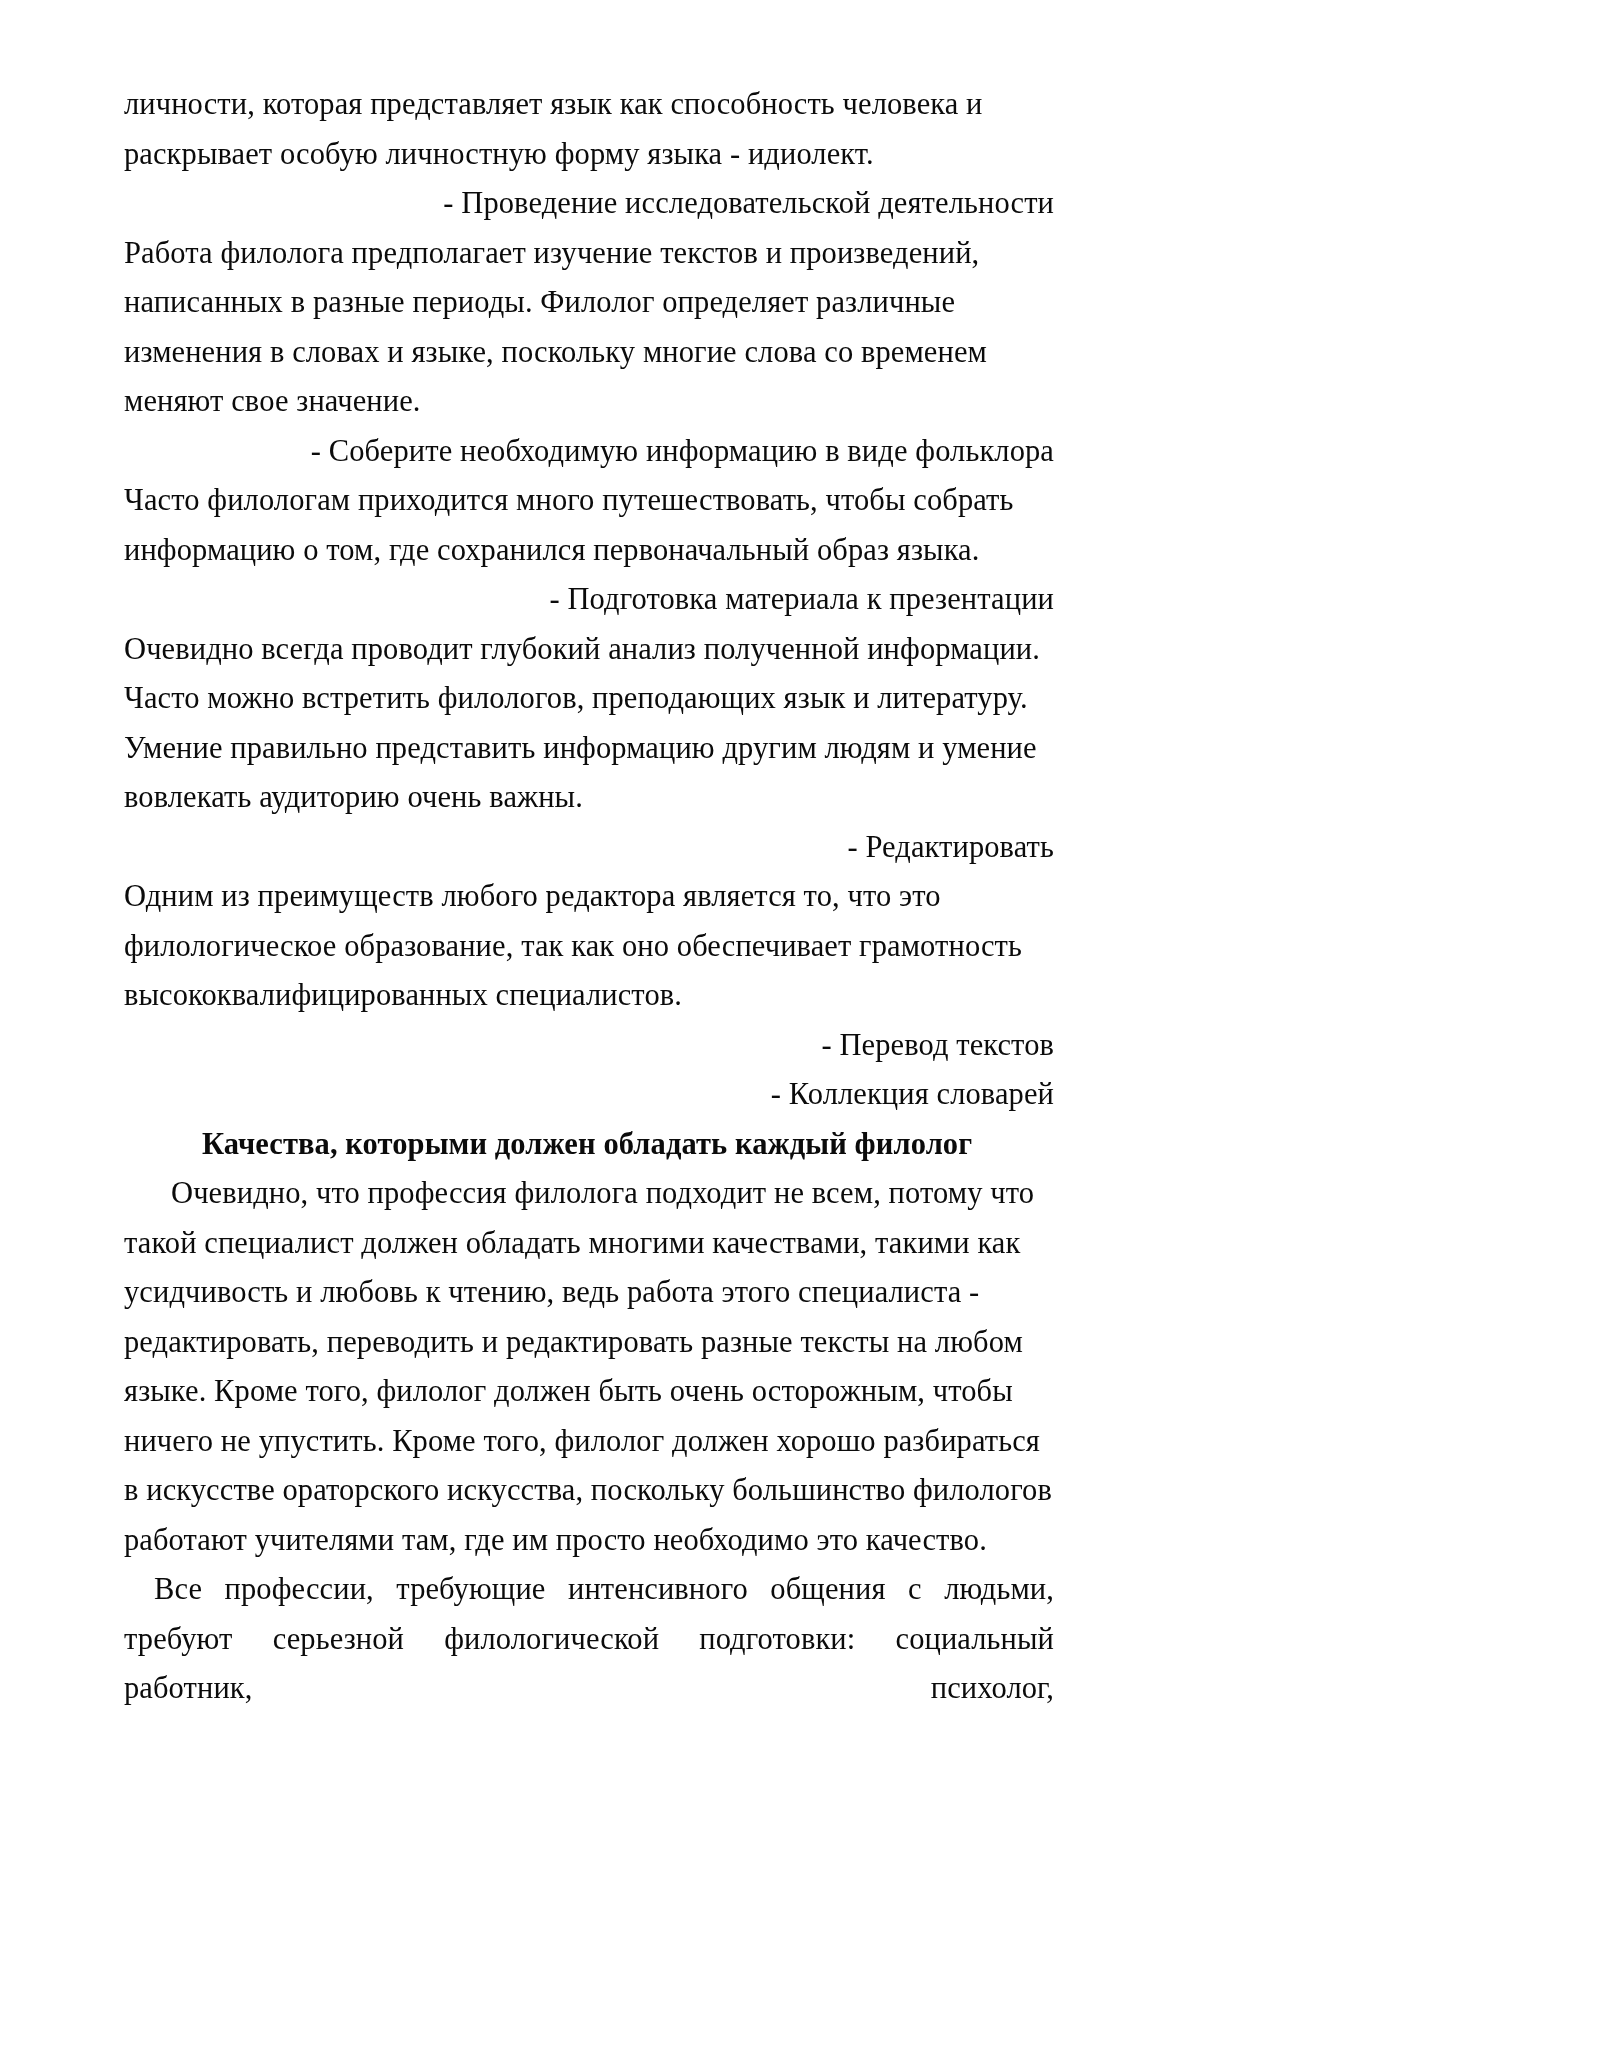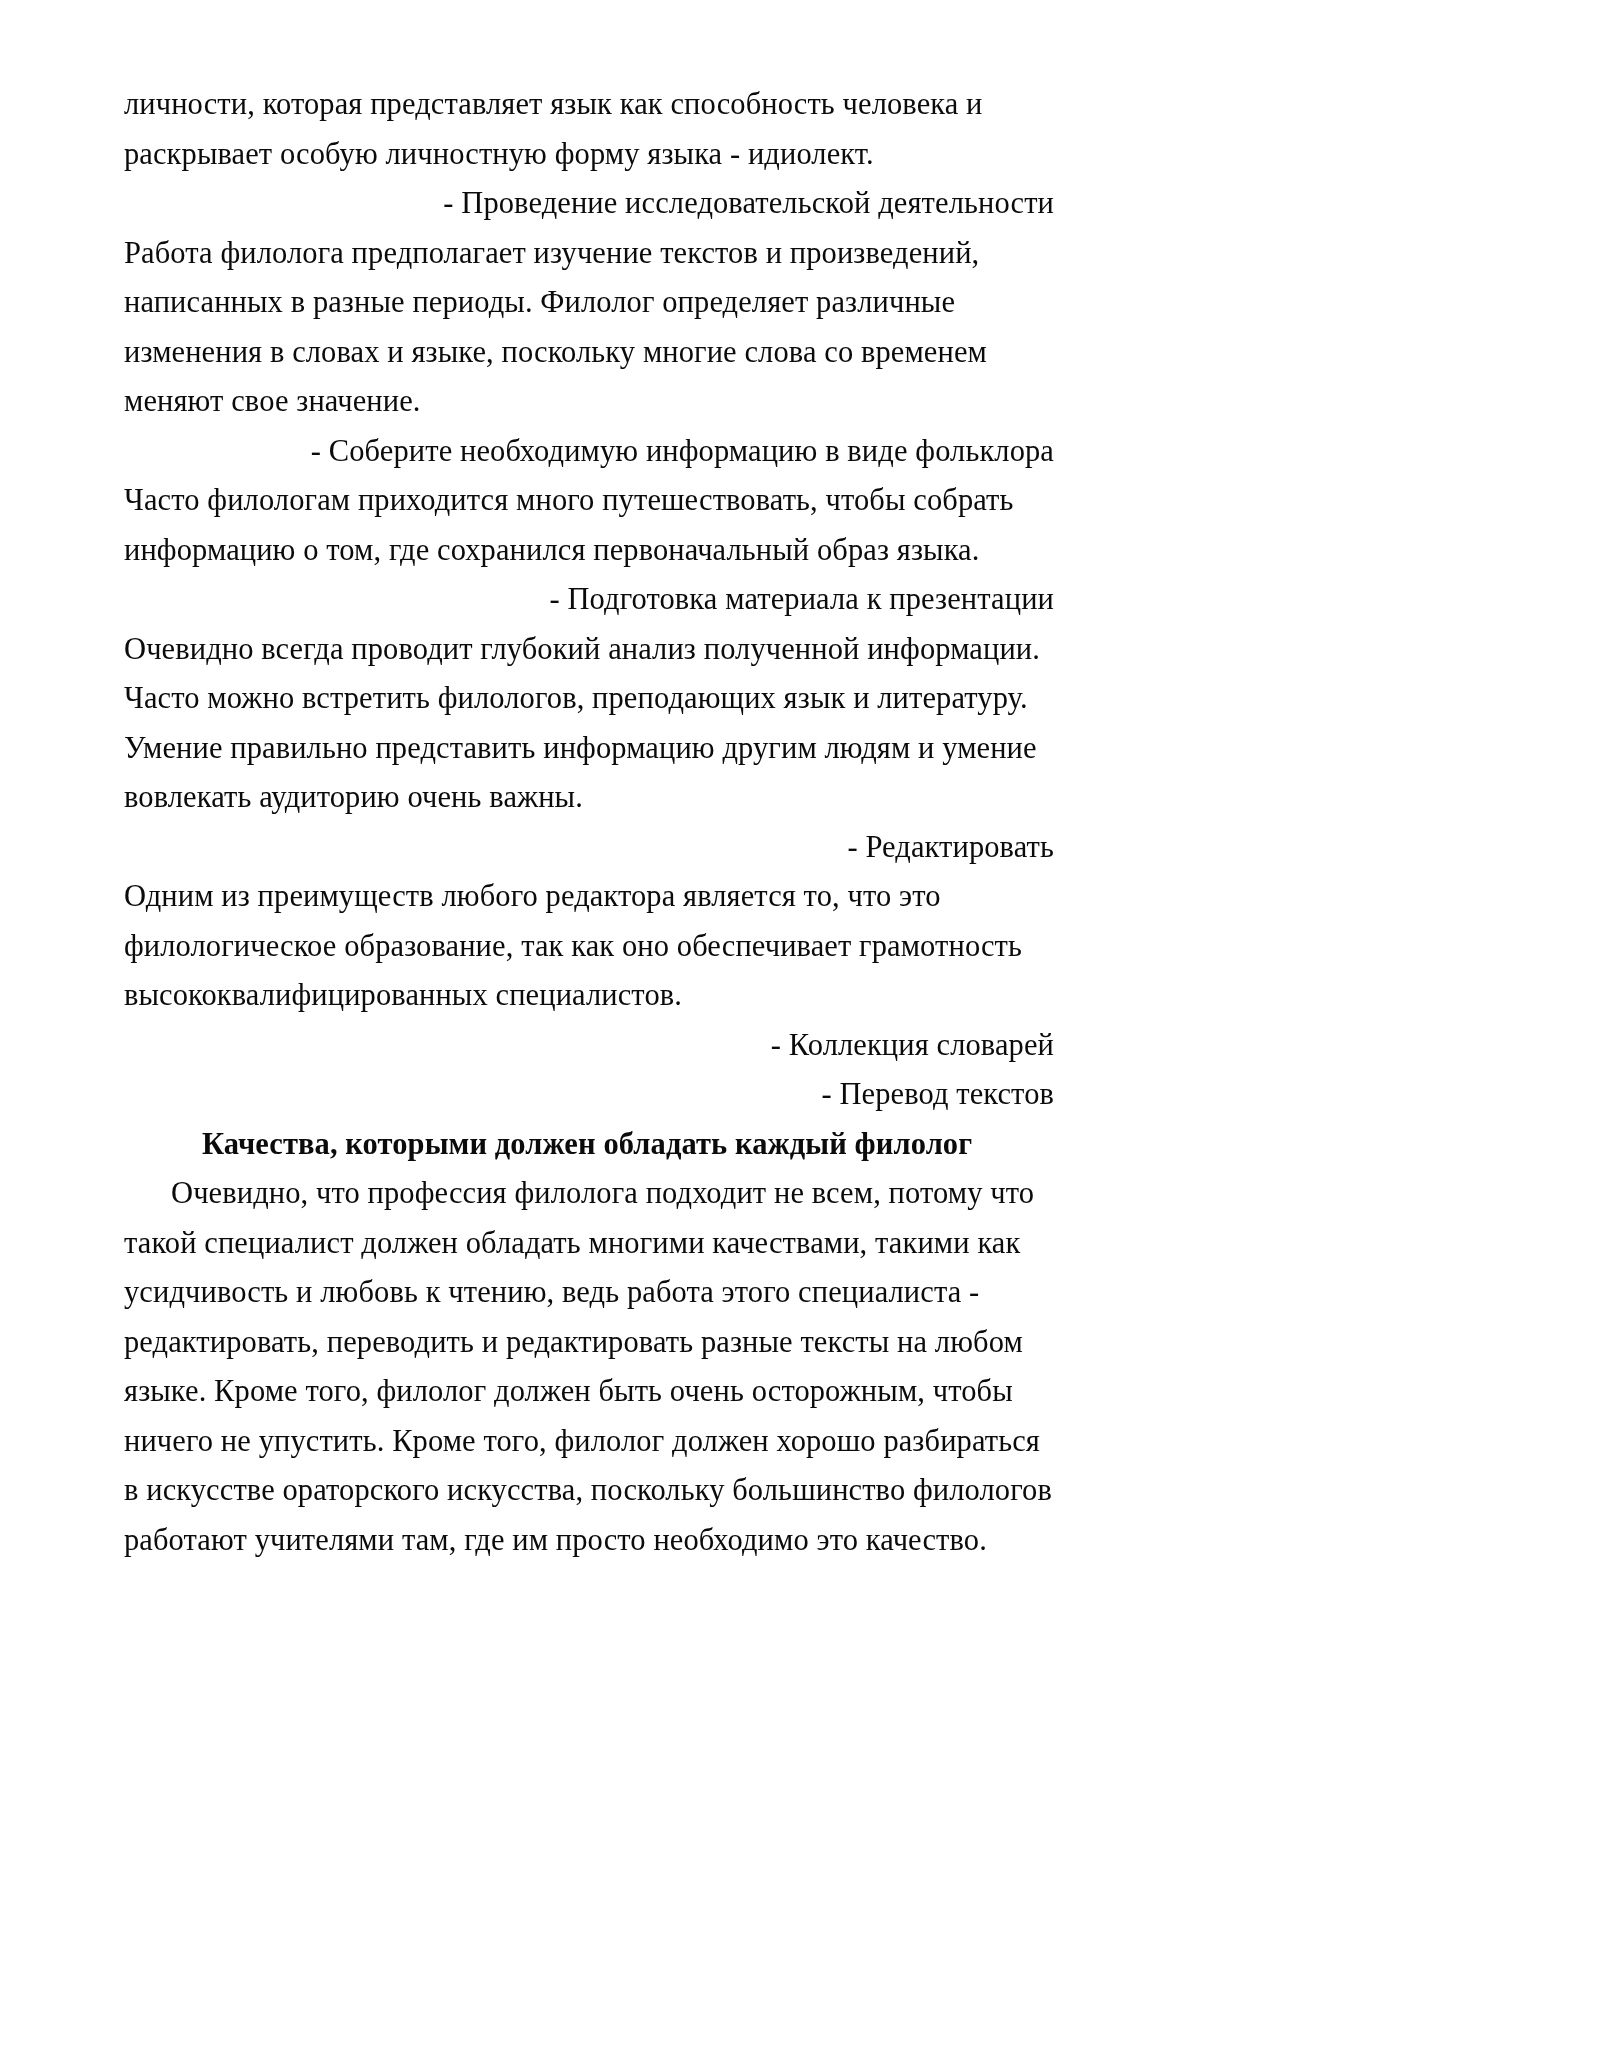--- a/index.html
+++ b/index.html
@@ -83,24 +83,25 @@
 
     <p class="para">Очевидно всегда проводит глубокий анализ полученной информации.</p>
 
 
     <p class="para">Часто можно встретить филологов, преподающих язык и литературу. Умение правильно представить информацию другим людям и умение вовлекать аудиторию очень важны.</p>
 
     <p class="bullet">- Редактировать</p>
 
     <p class="para">Одним из преимуществ любого редактора является то, что это филологическое образование, так как оно обеспечивает грамотность высококвалифицированных специалистов.</p>
 
+    <p class="bullet">- Перевод текстов</p>
+
     <p class="bullet">- Коллекция словарей</p>
-
-    <p class="bullet">- Перевод текстов</p>
 
     <p class="heading">Качества, которыми должен обладать каждый филолог</p>
 
     <p class="para indent">Очевидно, что профессия филолога подходит не всем, потому что такой специалист должен обладать многими качествами, такими как усидчивость и любовь к чтению, ведь работа этого специалиста - редактировать, переводить и редактировать разные тексты на любом языке. Кроме того, филолог должен быть очень осторожным, чтобы ничего не упустить. Кроме того, филолог должен хорошо разбираться в искусстве ораторского искусства, поскольку большинство филологов работают учителями там, где им просто необходимо это качество.</p>
 
 
+    <p class="para justified indent-sm">Все профессии, требующие интенсивного общения с людьми, требуют серьезной филологической подготовки: социальный работник, психолог,</p>
 
   </div>
 </div>
 
 </body></html>

